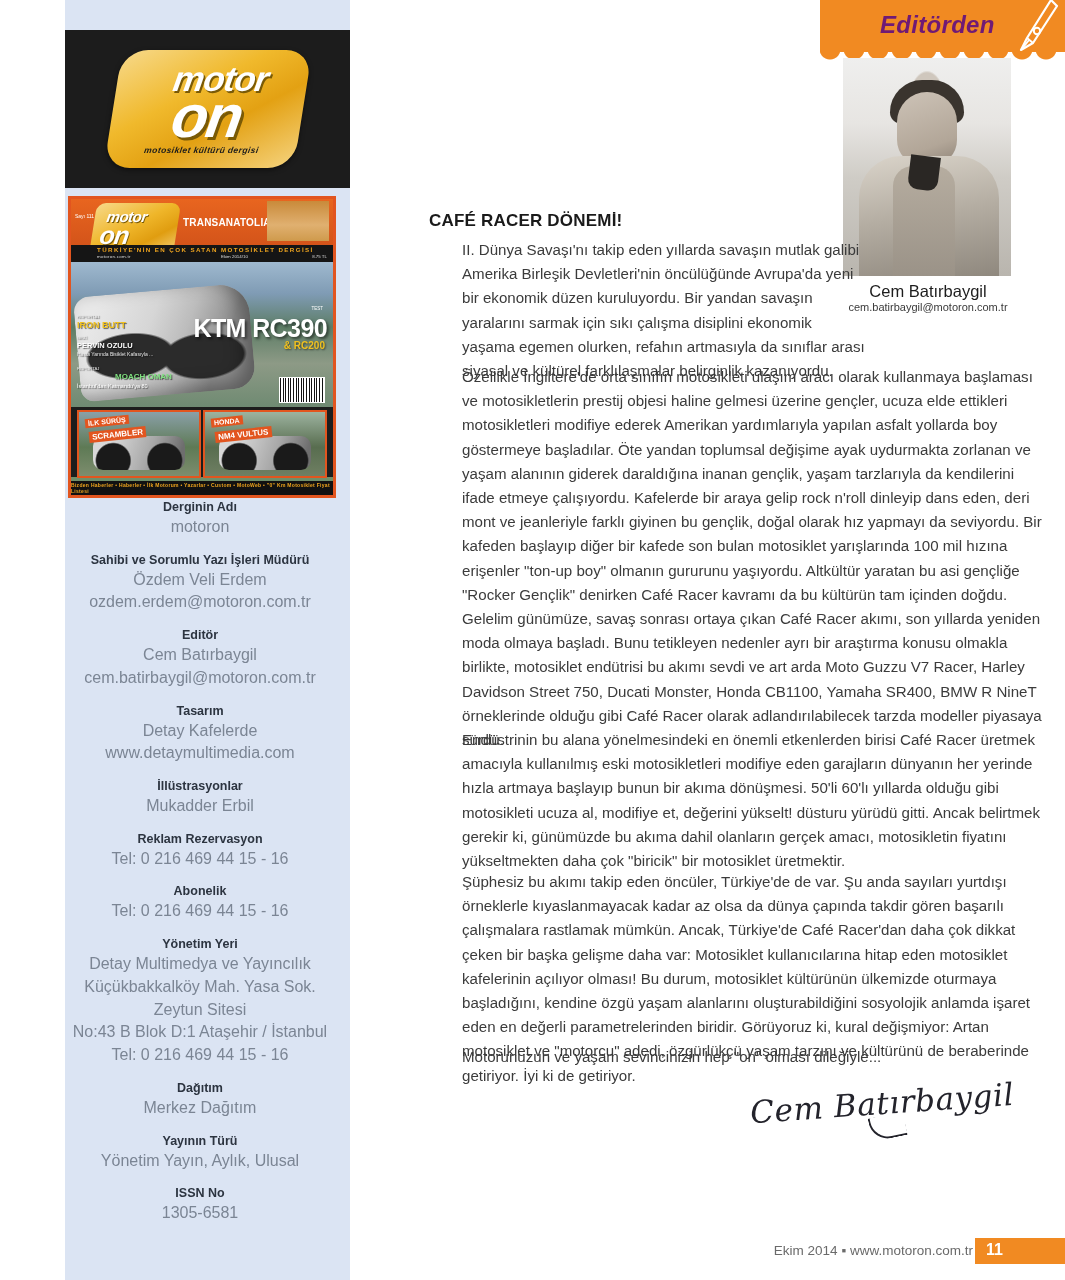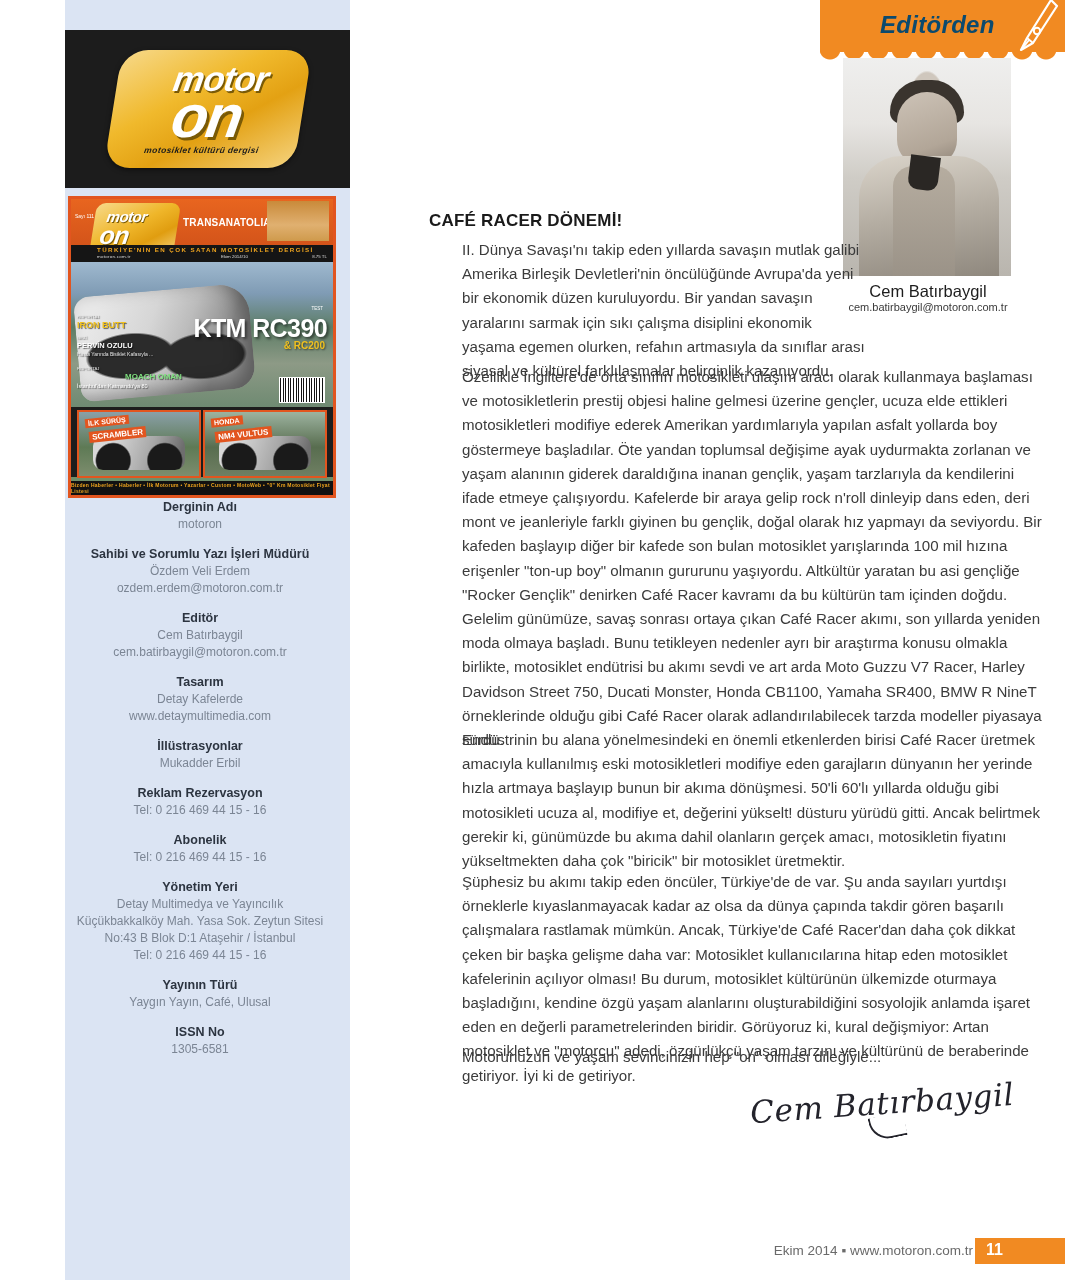--- a/index.html
+++ b/index.html
@@ -164,21 +164,21 @@
 
   
   #masthead{
     position:absolute;left:68px;top:500px;width:264px;
     text-align:center;color:#6a7585;
   }
   .mh-group{margin-bottom:14px;}
   .mh-title{
     font-size:12.5px;font-weight:bold;color:#2c3440;margin-bottom:2px;
   }
-  .mh-line{font-size:12px;color:#7b8594;line-height:1.42;}
+  .mh-line{font-size:16px;color:#7b8594;line-height:1.42;}
 
   
   #editor-banner{
     position:absolute;right:0;top:0;width:245px;height:52px;
     background:#f18a22;
   }
   #editor-banner .wave{
     position:absolute;left:0;bottom:-9px;width:100%;height:12px;
     background:
       radial-gradient(circle at 10px 0,#f18a22 0 10px,transparent 11px),
@@ -187,21 +187,21 @@
       radial-gradient(circle at 82px 0,#f18a22 0 10px,transparent 11px),
       radial-gradient(circle at 106px 0,#f18a22 0 10px,transparent 11px),
       radial-gradient(circle at 130px 0,#f18a22 0 10px,transparent 11px),
       radial-gradient(circle at 154px 0,#f18a22 0 10px,transparent 11px),
       radial-gradient(circle at 178px 0,#f18a22 0 10px,transparent 11px),
       radial-gradient(circle at 202px 0,#f18a22 0 10px,transparent 11px),
       radial-gradient(circle at 226px 0,#f18a22 0 10px,transparent 11px);
   }
   #editor-title{
     position:absolute;left:60px;top:11px;
-    font-size:24px;font-weight:bold;font-style:italic;color:#0c4a6e;
+    font-size:24px;font-weight:bold;font-style:italic;color:#701a75;
     letter-spacing:.3px;
   }
   #pen-icon{position:absolute;right:6px;top:-2px;}
 
   
   #portrait{
     position:absolute;left:843px;top:58px;width:168px;height:218px;
     background:
       radial-gradient(ellipse at 50% 24%,#cfc7bd 0 16%,transparent 17%),
       linear-gradient(180deg,#efefee 0%,#e7e5e2 30%,#cfccc6 55%,#b9b5ae 100%);
@@ -320,21 +320,21 @@
     <div class="cover-ktm">KTM RC390</div>
     <div class="cover-ktm2">&amp; RC200</div>
     <div class="cover-barcode"></div>
 
     <span class="cover-head ch-label" style="left:6px;top:52px;">RÖPORTAJ</span>
     <span class="cover-head" style="left:6px;top:58px;font-size:9px;color:#f0c01e;">IRON BUTT</span>
     <span class="cover-head ch-label" style="left:6px;top:73px;">GEZİ</span>
     <span class="cover-head" style="left:6px;top:79px;font-size:7.5px;color:#fff;">PERVİN OZULU</span>
     <span class="cover-head" style="left:6px;top:89px;font-size:5px;color:#e8e8e8;font-weight:normal;">Hasta Yarında Bisiklet Kafasıyla ...</span>
     <span class="cover-head ch-label" style="left:6px;top:104px;">RÖPORTAJ</span>
-    <span class="cover-head" style="left:22px;top:110px;font-size:8px;color:#7fe07f;padding-left:32px;">MOACH OMAN</span>
+    <span class="cover-head" style="left:12px;top:110px;font-size:8px;color:#7fe07f;padding-left:32px;">MOACH OMAN</span>
     <span class="cover-head" style="left:6px;top:121px;font-size:5.5px;color:#fff;font-weight:normal;">İstanbul'dan Katmandu'ya 80</span>
   </div>
 
   <div class="cover-lower">
     <div class="cover-sub" id="cover-sub-left">
       <div class="sub-bike"></div>
       <span class="sub-tag">İLK SÜRÜŞ</span>
       <span class="sub-tag2">SCRAMBLER</span>
     </div>
     <div class="cover-sub" id="cover-sub-right">
@@ -381,22 +381,26 @@
         <div class="mh-line">Tel: 0 216 469 44 15 - 16</div>
       </div>
       <div class="mh-group">
         <div class="mh-title">Yönetim Yeri</div>
         <div class="mh-line">Detay Multimedya ve Yayıncılık</div>
         <div class="mh-line">Küçükbakkalköy Mah. Yasa Sok. Zeytun Sitesi</div>
         <div class="mh-line">No:43 B Blok D:1 Ataşehir / İstanbul</div>
         <div class="mh-line">Tel: 0 216 469 44 15 - 16</div>
       </div>
       <div class="mh-group">
+        <div class="mh-title">Dağıtım</div>
+        <div class="mh-line">Merkez Dağıtım</div>
+      </div>
+      <div class="mh-group">
         <div class="mh-title">Yayının Türü</div>
-        <div class="mh-line">Yaygın Yayın, Café, Ulusal</div>
+        <div class="mh-line">Yönetim Yayın, Aylık, Ulusal</div>
       </div>
       <div class="mh-group">
         <div class="mh-title">ISSN No</div>
         <div class="mh-line">1305-6581</div>
       </div>
     </div>
 
 </div>
 
 <div id="editor-banner">

